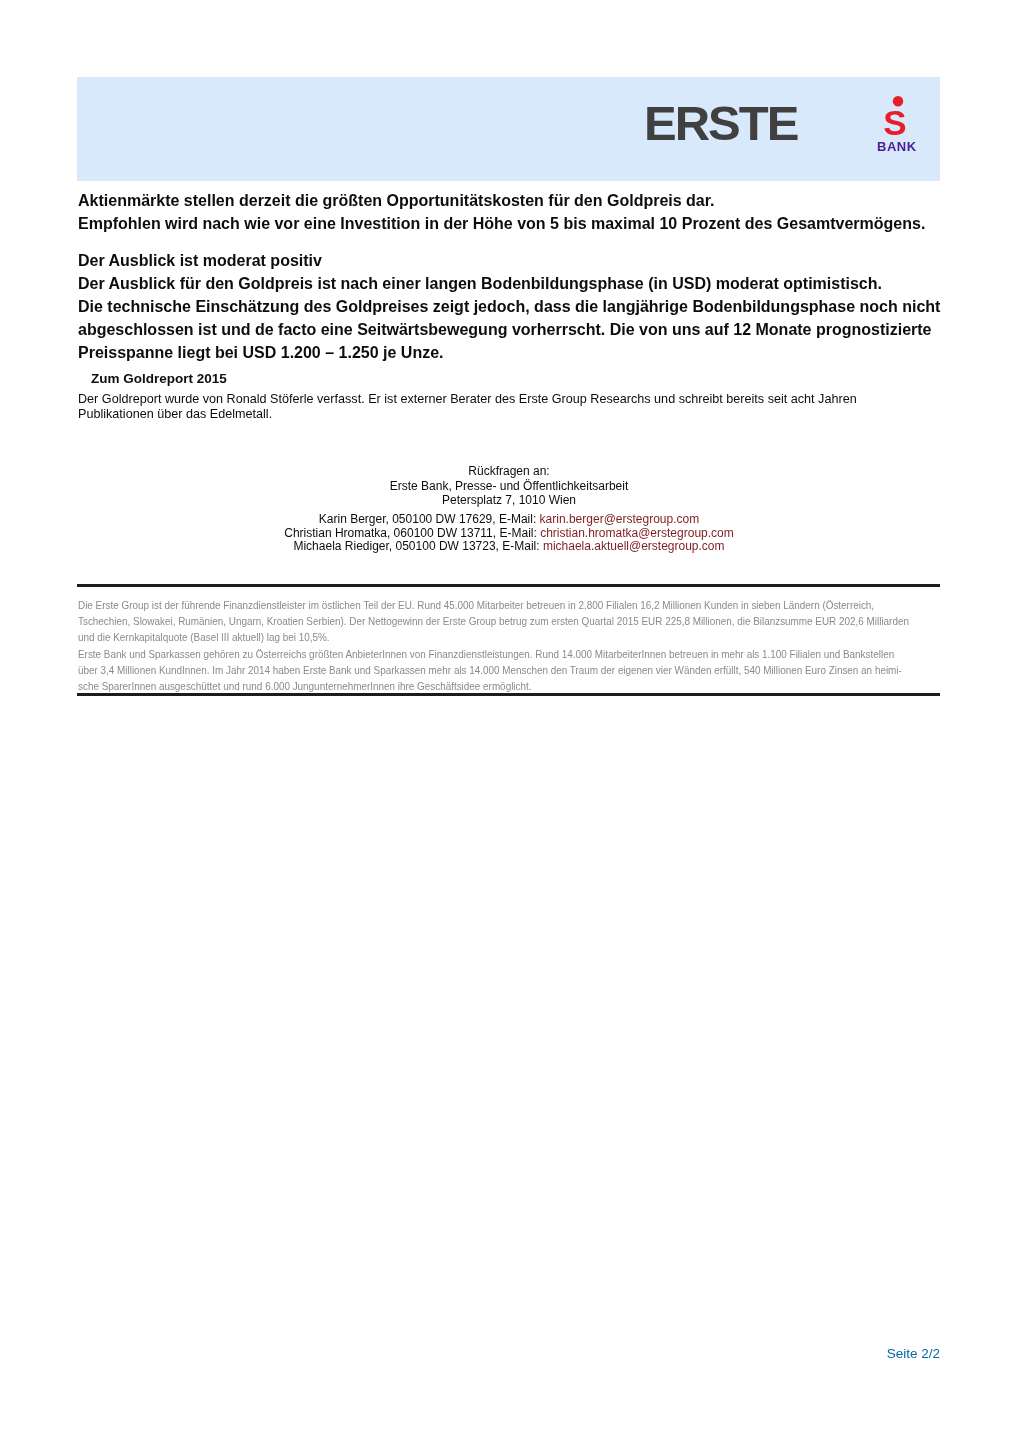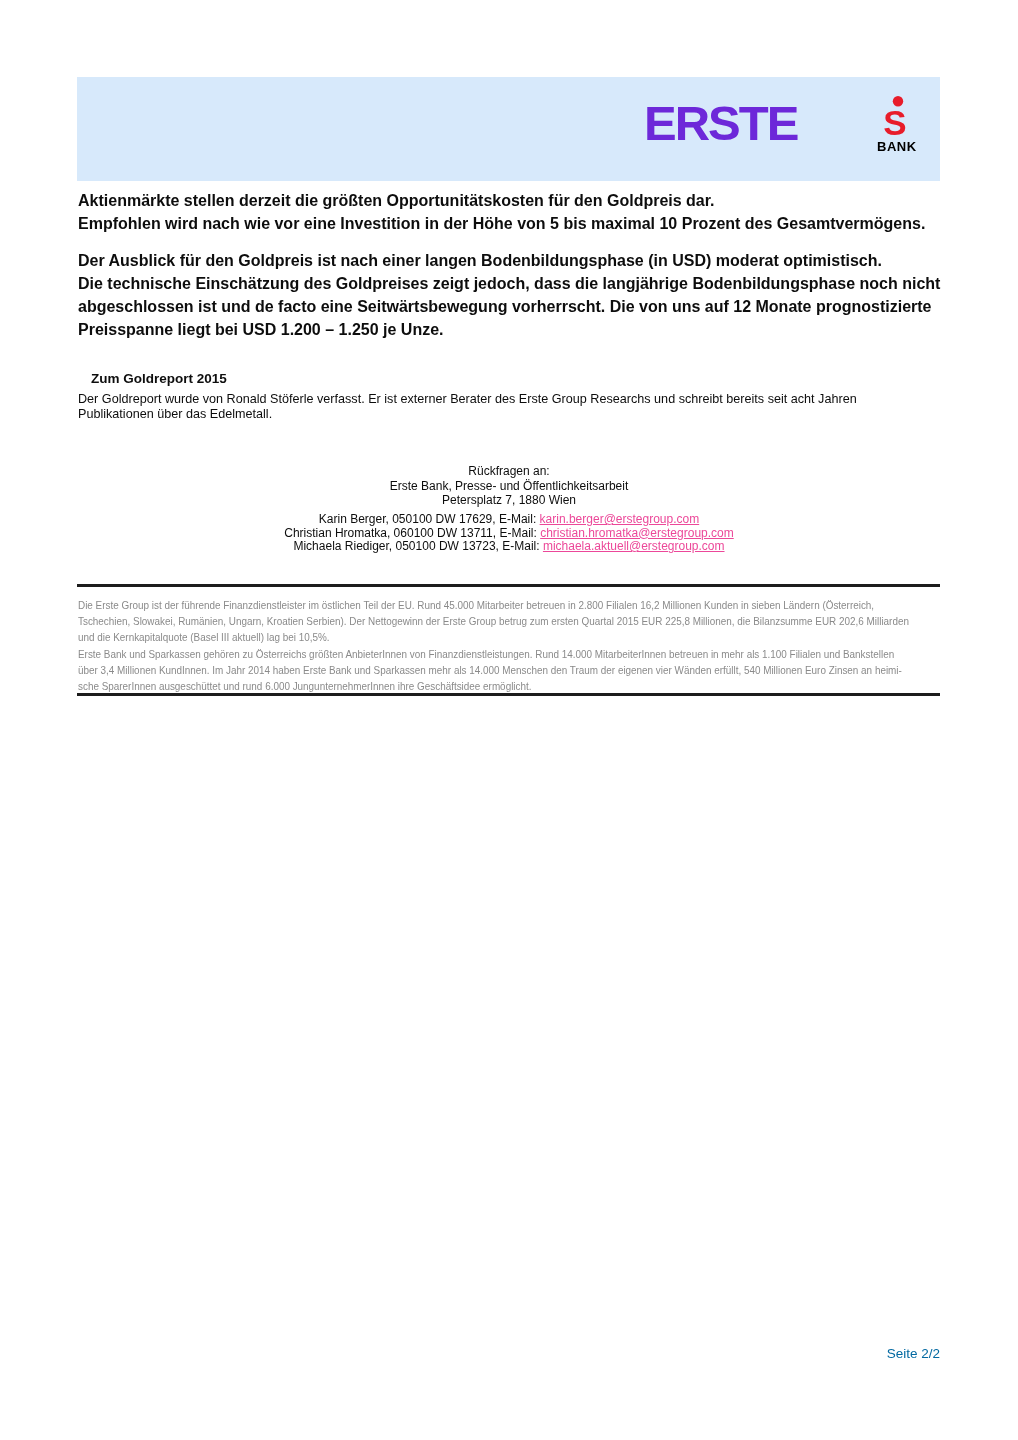--- a/index.html
+++ b/index.html
@@ -14,27 +14,27 @@
 
   
   .banner {
     position:absolute; left:77px; top:77px;
     width:863px; height:104px;
     background:#d7e9fb;
   }
   .logo-text {
     position:absolute; left:567px; top:22px;
     font-size:49px; font-weight:bold; letter-spacing:-2px;
-    line-height:1; color:#6d28d9;
+    line-height:1; color:#404040;
   }
   .logo-mark { position:absolute; left:800px; top:19px; width:36px; height:41px; }
   .logo-bank {
     position:absolute; left:800px; top:63px;
     font-size:13px; font-weight:bold; letter-spacing:0.5px;
-    line-height:1; color:#000000;
+    line-height:1; color:#4c1d95;
   }
 
   
   .abs { position:absolute; }
   .body-copy {
     font-size:16px; line-height:23px;
     white-space:pre-line; width:max-content; margin:0;font-weight:bold;
   }
   .outlook-heading { font-size:16px; line-height:23px; font-weight:bold; margin:0; }
 
@@ -47,21 +47,21 @@
 
   .contact-header {
     left:78px; top:464px; width:862px;
     text-align:center; font-size:12px; line-height:14.5px;
     white-space:pre-line; margin:0;
   }
   .contact-list {
     left:78px; top:513px; width:862px;
     text-align:center; font-size:12px; line-height:13.5px;
   }
-  .email-link { color:#ec4899; text-decoration:underline; cursor:pointer; }
+  .email-link { color:#7f1d1d; cursor:pointer; }
 
   .rule {
     position:absolute; left:77px; width:863px; height:3px;
     background:#1c1c1c;
   }
 
   .footer-copy {
     left:78px; font-size:11px; line-height:16px; color:#8a8a8a;
     white-space:pre-line; width:max-content; margin:0;
     transform:scaleX(0.9); transform-origin:0 0;
@@ -83,35 +83,36 @@
       <circle cx="21" cy="5.2" r="5.2" fill="#e81c2a"></circle>
       <text x="18" y="39" text-anchor="middle" font-family="Liberation Sans, sans-serif" font-weight="bold" font-size="35" fill="#e81c2a" transform="scale(1,1)">S</text>
     </svg>
     <span class="logo-bank">BANK</span>
   </div>
 
   <p class="abs body-copy" style="left:78px; top:189px;">Aktienmärkte stellen derzeit die größten Opportunitätskosten für den Goldpreis dar.
 Empfohlen wird nach wie vor eine Investition in der Höhe von 5 bis maximal 10 Prozent des Gesamtvermögens.</p>
 
   <div class="abs" style="left:78px; top:249px;">
+    <h2 class="outlook-heading">Der Ausblick ist moderat positiv</h2>
     <p class="body-copy">Der Ausblick für den Goldpreis ist nach einer langen Bodenbildungsphase (in USD) moderat optimistisch.
 Die technische Einschätzung des Goldpreises zeigt jedoch, dass die langjährige Bodenbildungsphase noch nicht
 abgeschlossen ist und de facto eine Seitwärtsbewegung vorherrscht. Die von uns auf 12 Monate prognostizierte
 Preisspanne liegt bei USD 1.200 – 1.250 je Unze.</p>
   </div>
 
   <div class="abs" style="left:78px; top:371px;">
     <h3 class="goldreport-heading">Zum Goldreport 2015</h3>
     <p class="goldreport-body">Der Goldreport wurde von Ronald Stöferle verfasst. Er ist externer Berater des Erste Group Researchs und schreibt bereits seit acht Jahren
 Publikationen über das Edelmetall.</p>
   </div>
 
   <p class="abs contact-header">Rückfragen an:
 Erste Bank, Presse- und Öffentlichkeitsarbeit
-Petersplatz 7, 1880 Wien</p>
+Petersplatz 7, 1010 Wien</p>
 
   <div class="abs contact-list">
     <div><span>Karin Berger, 050100 DW 17629, E-Mail: </span><a class="email-link">karin.berger@erstegroup.com</a></div>
     <div><span>Christian Hromatka, 060100 DW 13711, E-Mail: </span><a class="email-link">christian.hromatka@erstegroup.com</a></div>
     <div><span>Michaela Riediger, 050100 DW 13723, E-Mail: </span><a class="email-link">michaela.aktuell@erstegroup.com</a></div>
   </div>
 
   <div class="rule" style="top:584px;"></div>
 
   <p class="abs footer-copy" style="top:597px;">Die Erste Group ist der führende Finanzdienstleister im östlichen Teil der EU. Rund 45.000 Mitarbeiter betreuen in 2.800 Filialen 16,2 Millionen Kunden in sieben Ländern (Österreich,

